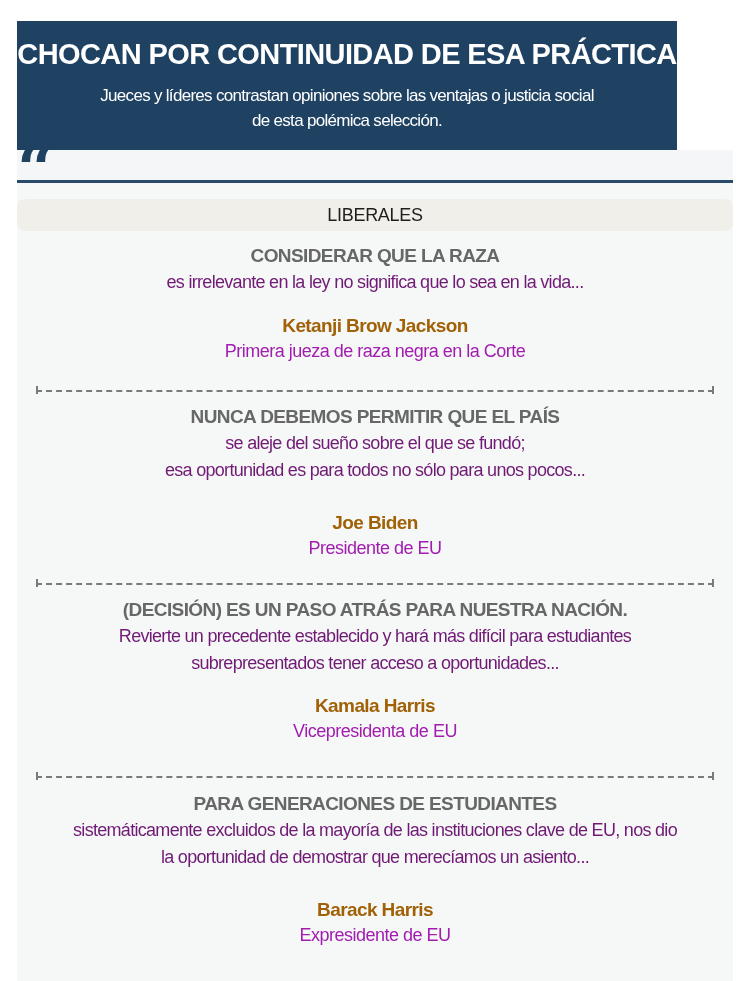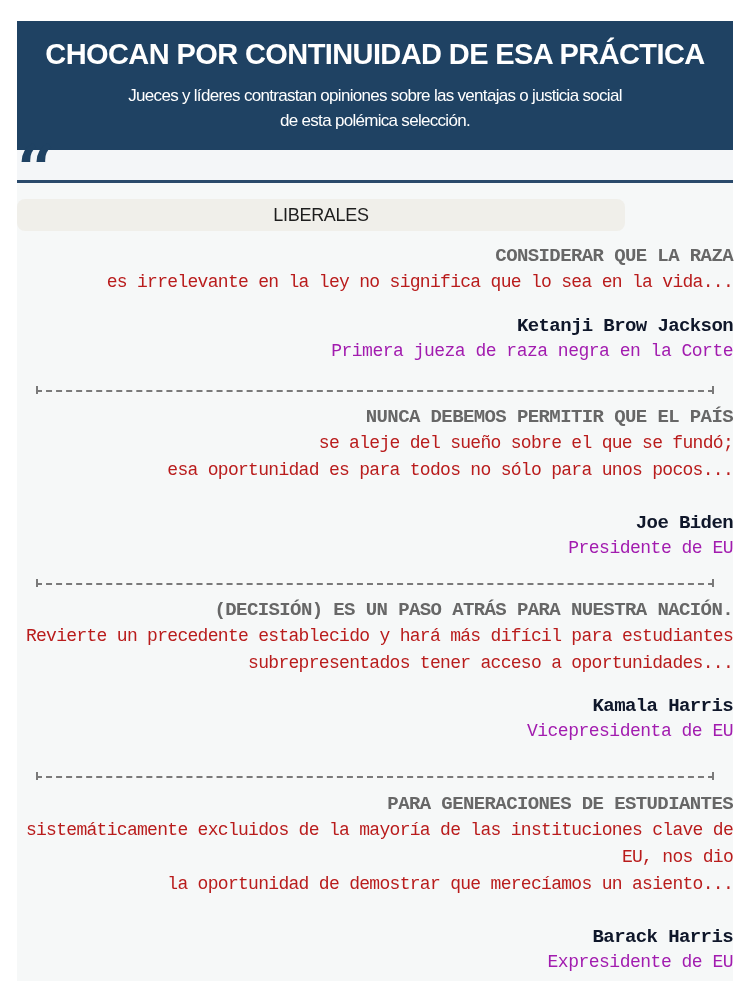--- a/index.html
+++ b/index.html
@@ -1,20 +1,20 @@
 <!DOCTYPE html>
 <html><head>
   <meta charset="utf-8">
   <style>
     * { box-sizing: border-box; margin: 0; padding: 0; }
     html, body { width: 750px; height: 981px; background: #ffffff; overflow: hidden; }
     body { font-family: "Liberation Sans", sans-serif; position: relative; }
 
     .header {
-      position: absolute; left: 17px; top: 21px; width: 716px; height: 129px;
+      position: absolute; left: 17px; top: 21px; width: 660px; height: 129px;
       background: #1f4263; color: #ffffff; text-align: center;
     }
     .header .title {
       font-family: "Liberation Sans", sans-serif; font-weight: bold;
       font-size: 29px; letter-spacing: -0.6px; margin-top: 15px; line-height: 36px;
     }
     .header .subtitle {
       font-size: 17px; line-height: 25px; letter-spacing: -0.7px; margin-top: 11px;
     }
 
@@ -26,38 +26,38 @@
       position: absolute; left: 0px; top: -14px;
       font-family: "DejaVu Serif", serif; font-weight: bold;
       font-size: 66px; line-height: 66px; color: #1f4263; letter-spacing: -6px;
     }
 
     .content {
       position: absolute; left: 17px; top: 183px; width: 716px; height: 798px;
       background: #f6f8f8;
     }
     .section-bar {
-      position: absolute; left: 0; top: 16px; width: 608px; height: 32px;
+      position: absolute; left: 0; top: 16px; width: 716px; height: 32px;
       background: #f0efea; border-radius: 8px;
       text-align: center; font-size: 18px; line-height: 32px; color: #1e1e1e;
       letter-spacing: -0.3px;
     }
 
     .quote {
-      position: absolute; left: 0; width: 716px; text-align: right; font-family: Liberation Mono, monospace;
+      position: absolute; left: 0; width: 716px; text-align: center;
     }
     .quote .lead {
       font-weight: bold; font-size: 19px; color: #676767; line-height: 26px;
       letter-spacing: -0.6px;
     }
     .quote .body {
-      font-size: 18px; color: #b91c1c; line-height: 27px; letter-spacing: -0.7px;
+      font-size: 18px; color: #701a75; line-height: 27px; letter-spacing: -0.7px;
     }
     .quote .name {
-      font-weight: bold; font-size: 19px; color: #0f172a; line-height: 26px;
+      font-weight: bold; font-size: 19px; color: #a16207; line-height: 26px;
       letter-spacing: -0.6px;
     }
     .quote .role {
       font-size: 18px; color: #a21caf; line-height: 24px; letter-spacing: -0.5px;
     }
 
     .divider {
       position: absolute; left: 19px; width: 678px; height: 2px;
       border-top: 2px dashed #7a7a7a;
     }

